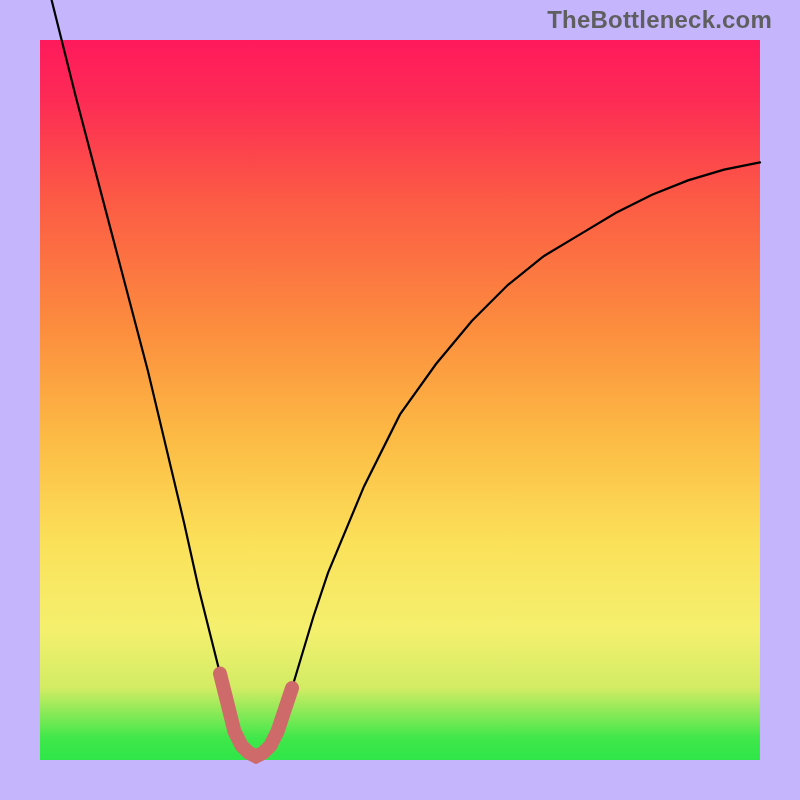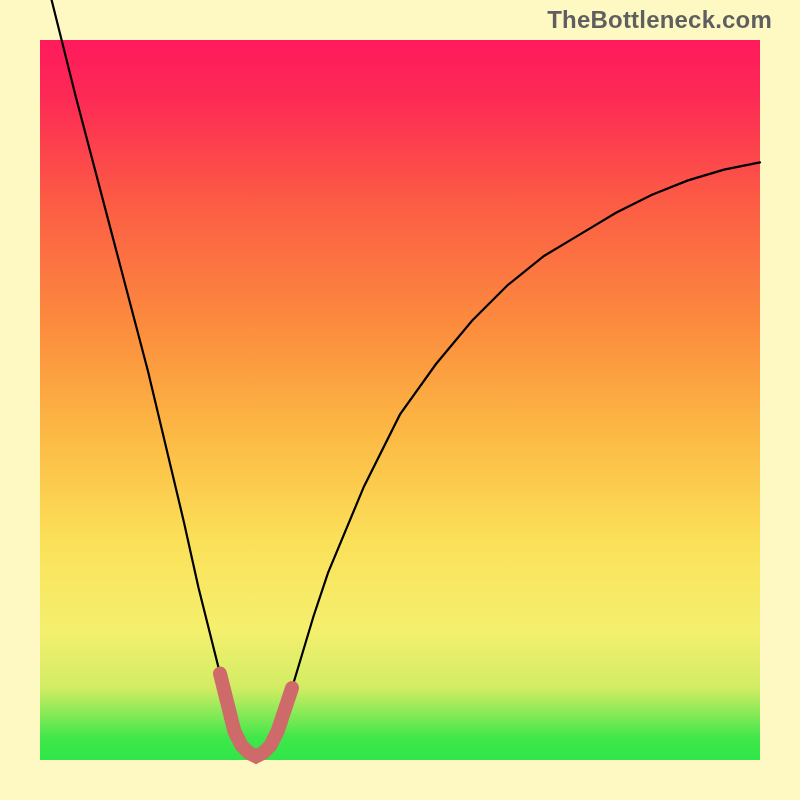--- a/index.html
+++ b/index.html
@@ -7,21 +7,21 @@
     padding: 0;
     width: 800px;
     height: 800px;
     background: #000;
     overflow: hidden;
   }
   .frame {
     position: relative;
     width: 800px;
     height: 800px;
-    background: #fef9c3;
+    background: #c4b5fd;
   }
   .plot-area {
     position: absolute;
     left: 40px;
     top: 40px;
     width: 720px;
     height: 720px;
     background: linear-gradient(to top,
       #2fe648 0%,
       #3fe74a 3%,

